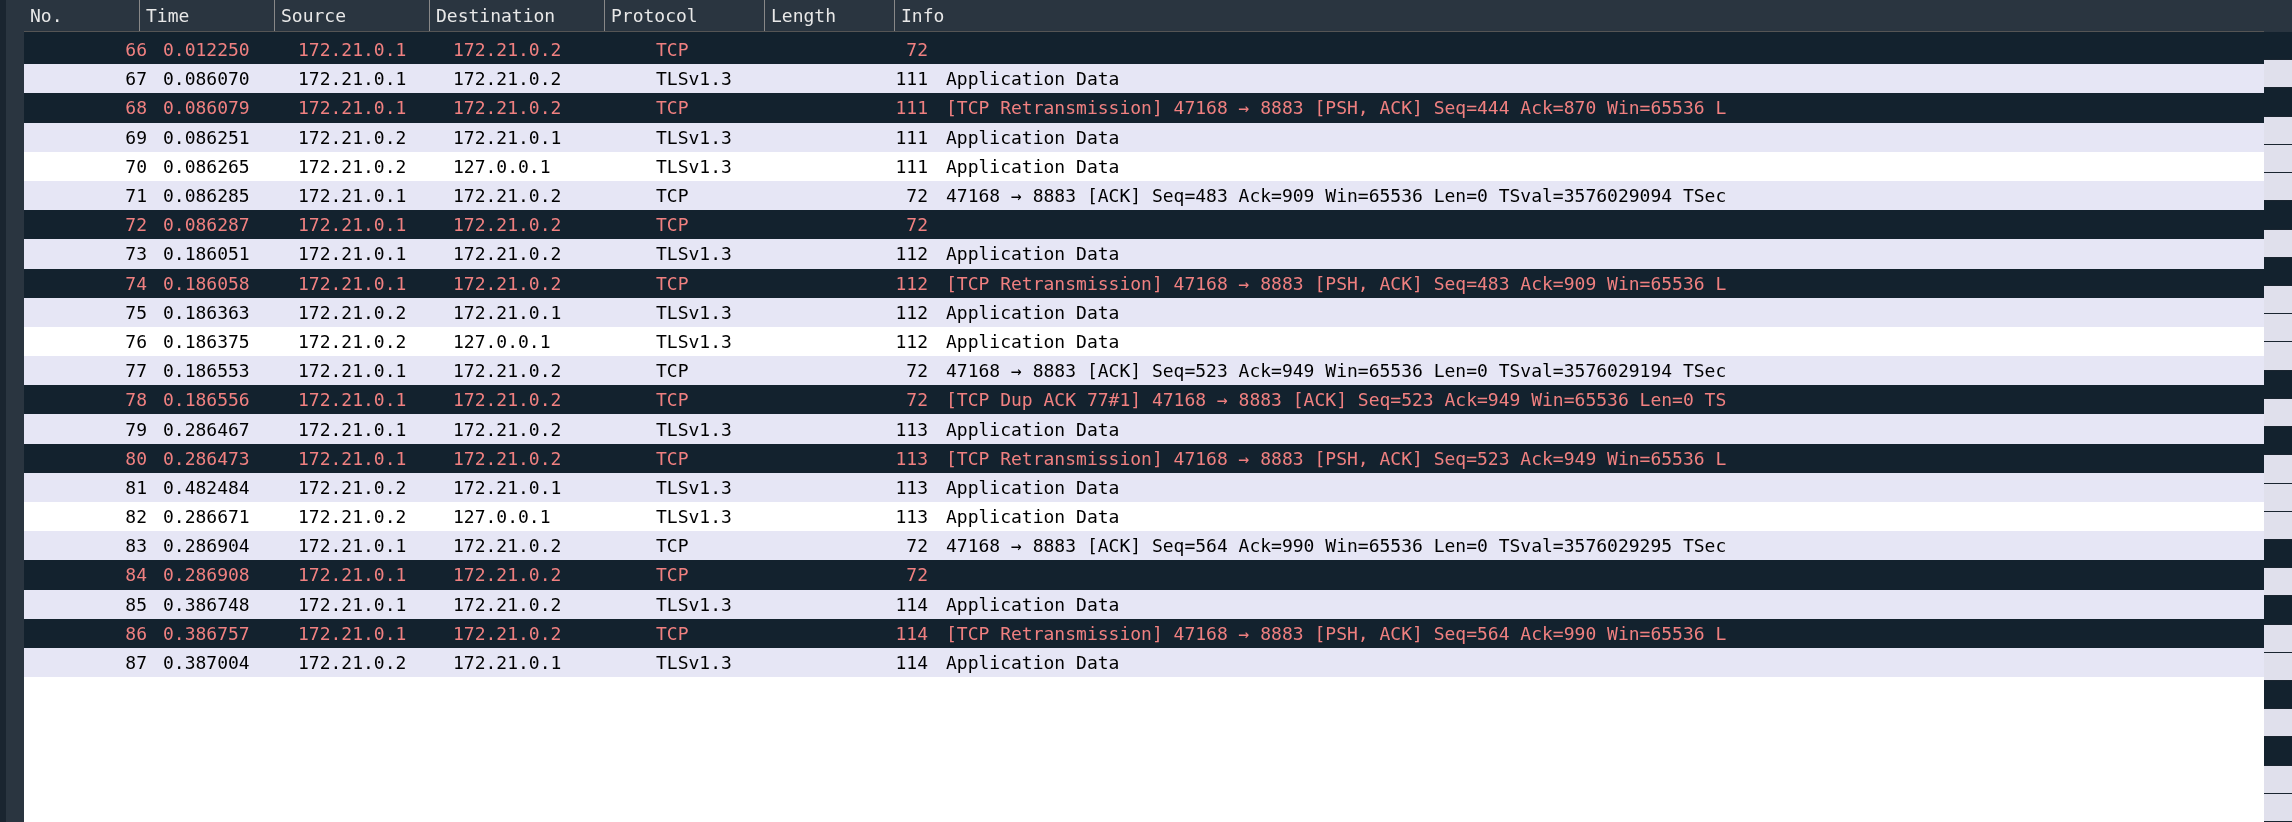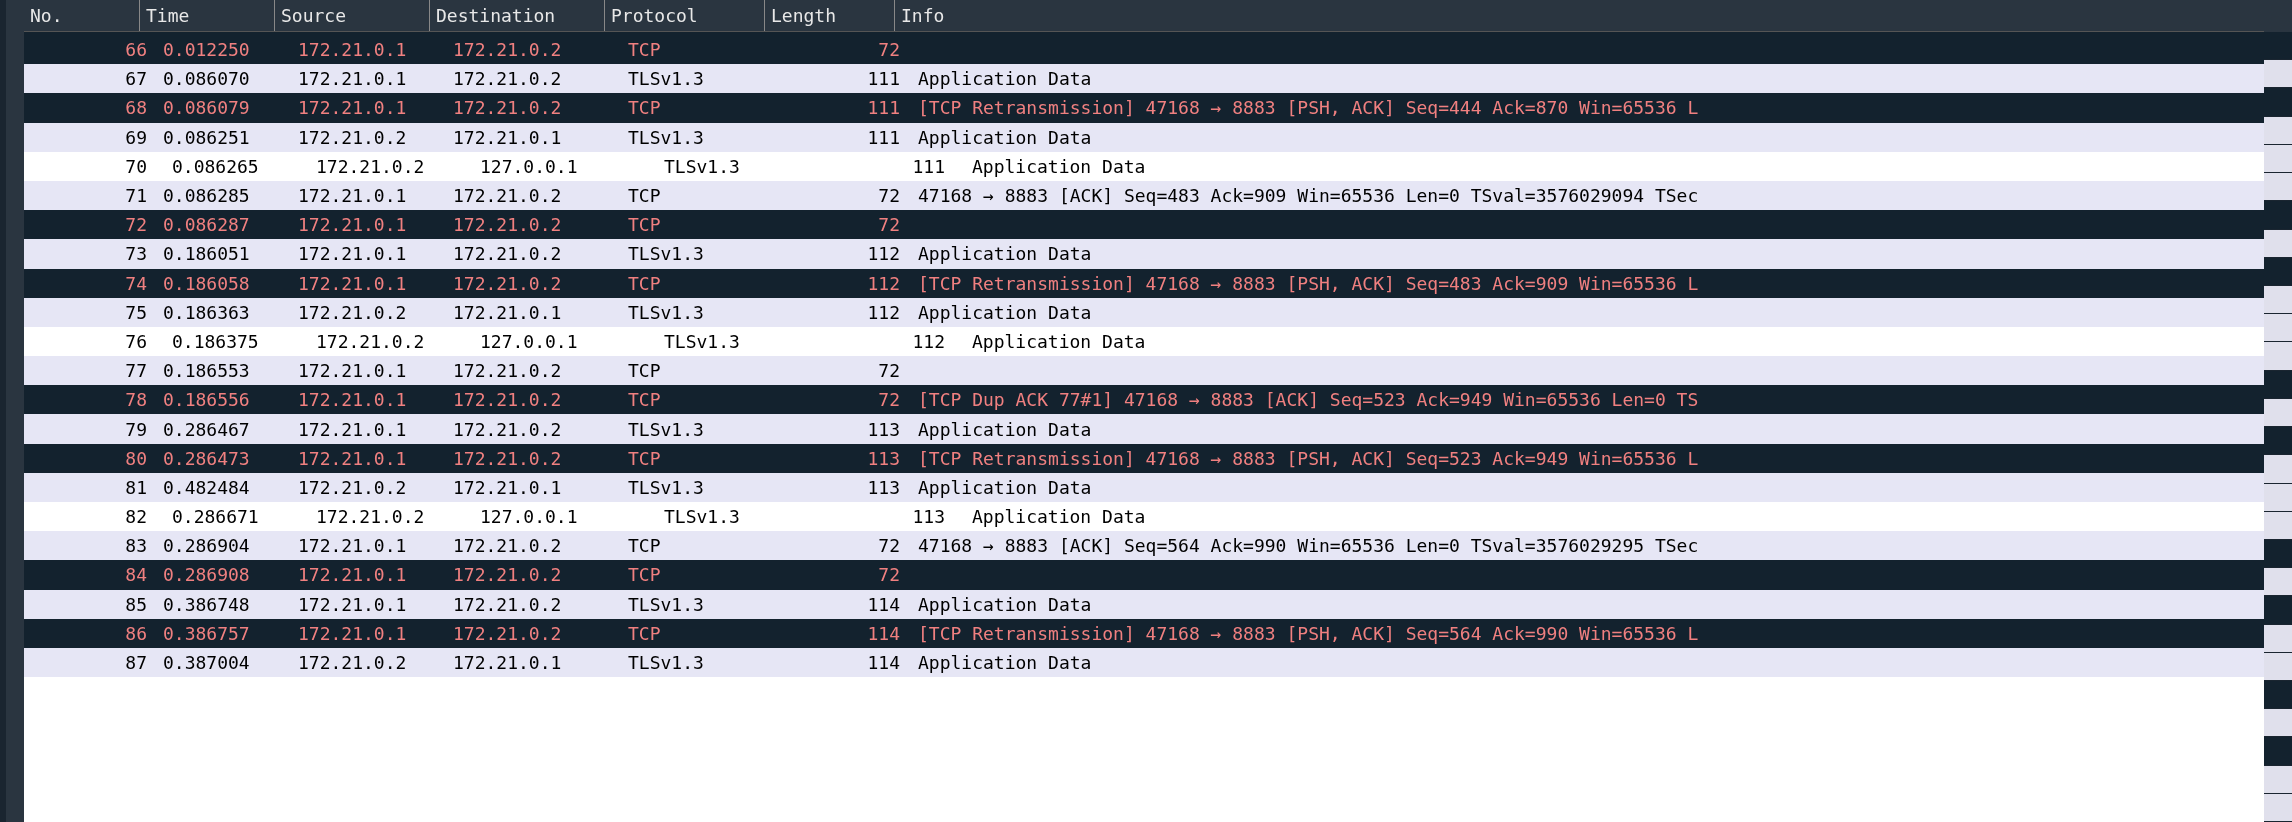--- a/index.html
+++ b/index.html
@@ -59,29 +59,29 @@
       overflow: hidden;
     }
     .packet-row {
       display: flex;
       height: 29.2px;
       align-items: center;
       border-left: 2px solid transparent;
       padding-left: 16px;
     }
     .row-light { background: #e6e6f5; color: #000; }
-    .row-white { background: #ffffff; color: #000; gap: 9px; }
+    .row-white { background: #ffffff; color: #000; }
     .row-dark { background: #13222e; color: #f08080; }
 
     .cell { padding: 0 6px; overflow: hidden; }
     .c-no { width: 115px; text-align: right; padding-right: 10px; }
     .c-time { width: 135px; }
     .c-src { width: 155px; }
     .c-dst { width: 175px; }
-    .c-proto { width: 160px; }
+    .c-proto { width: 160px; margin-left: 28px; }
     .c-len { width: 130px; text-align: right; padding-right: 12px; }
     .c-info { flex: 1; overflow: hidden; text-overflow: clip; }
 
     .overview-strip {
       width: 28px;
       background: #2a3540;
       flex-shrink: 0;
       display: flex;
       flex-direction: column;
       padding-top: 32px;
@@ -225,20 +225,21 @@
           <div class="cell c-len">112</div>
           <div class="cell c-info">Application Data</div>
         </div>
         <div class="packet-row row-light">
           <div class="cell c-no">77</div>
           <div class="cell c-time">0.186553</div>
           <div class="cell c-src">172.21.0.1</div>
           <div class="cell c-dst">172.21.0.2</div>
           <div class="cell c-proto">TCP</div>
           <div class="cell c-len">72</div>
+          <div class="cell c-info">47168 → 8883 [ACK] Seq=523 Ack=949 Win=65536 Len=0 TSval=3576029194 TSec</div>
         </div>
         <div class="packet-row row-dark">
           <div class="cell c-no">78</div>
           <div class="cell c-time">0.186556</div>
           <div class="cell c-src">172.21.0.1</div>
           <div class="cell c-dst">172.21.0.2</div>
           <div class="cell c-proto">TCP</div>
           <div class="cell c-len">72</div>
           <div class="cell c-info">[TCP Dup ACK 77#1] 47168 → 8883 [ACK] Seq=523 Ack=949 Win=65536 Len=0 TS</div>
         </div>

